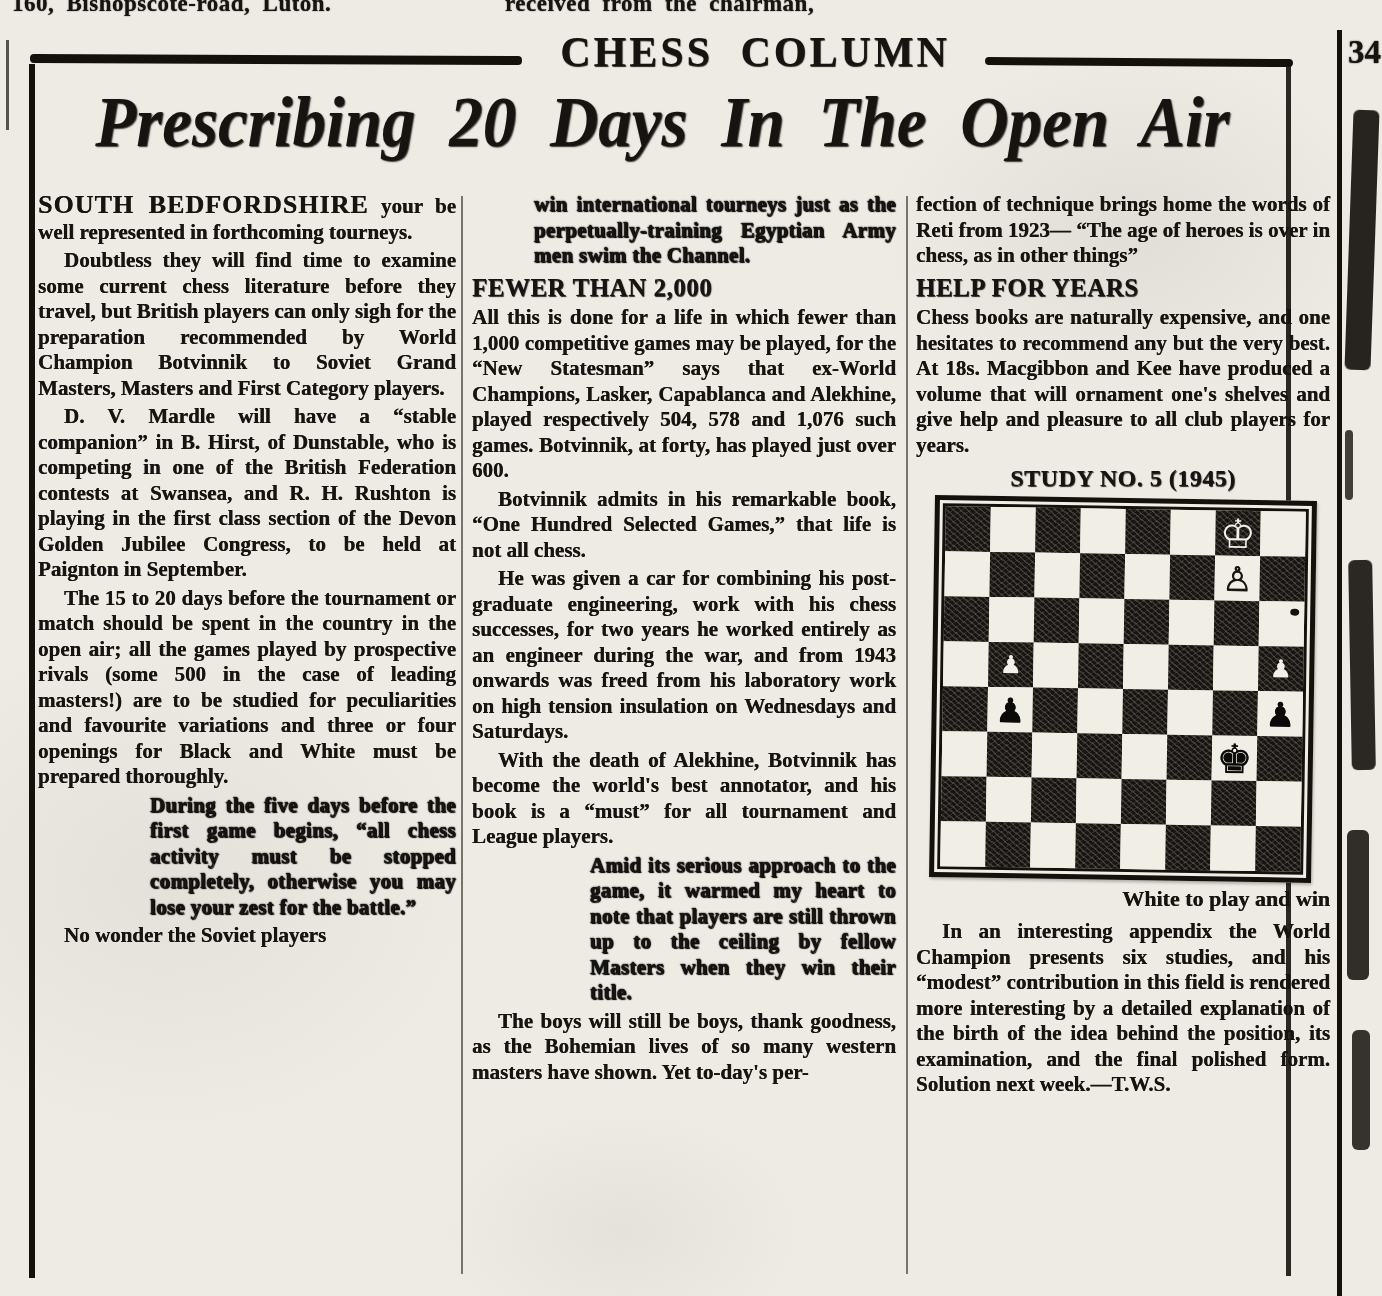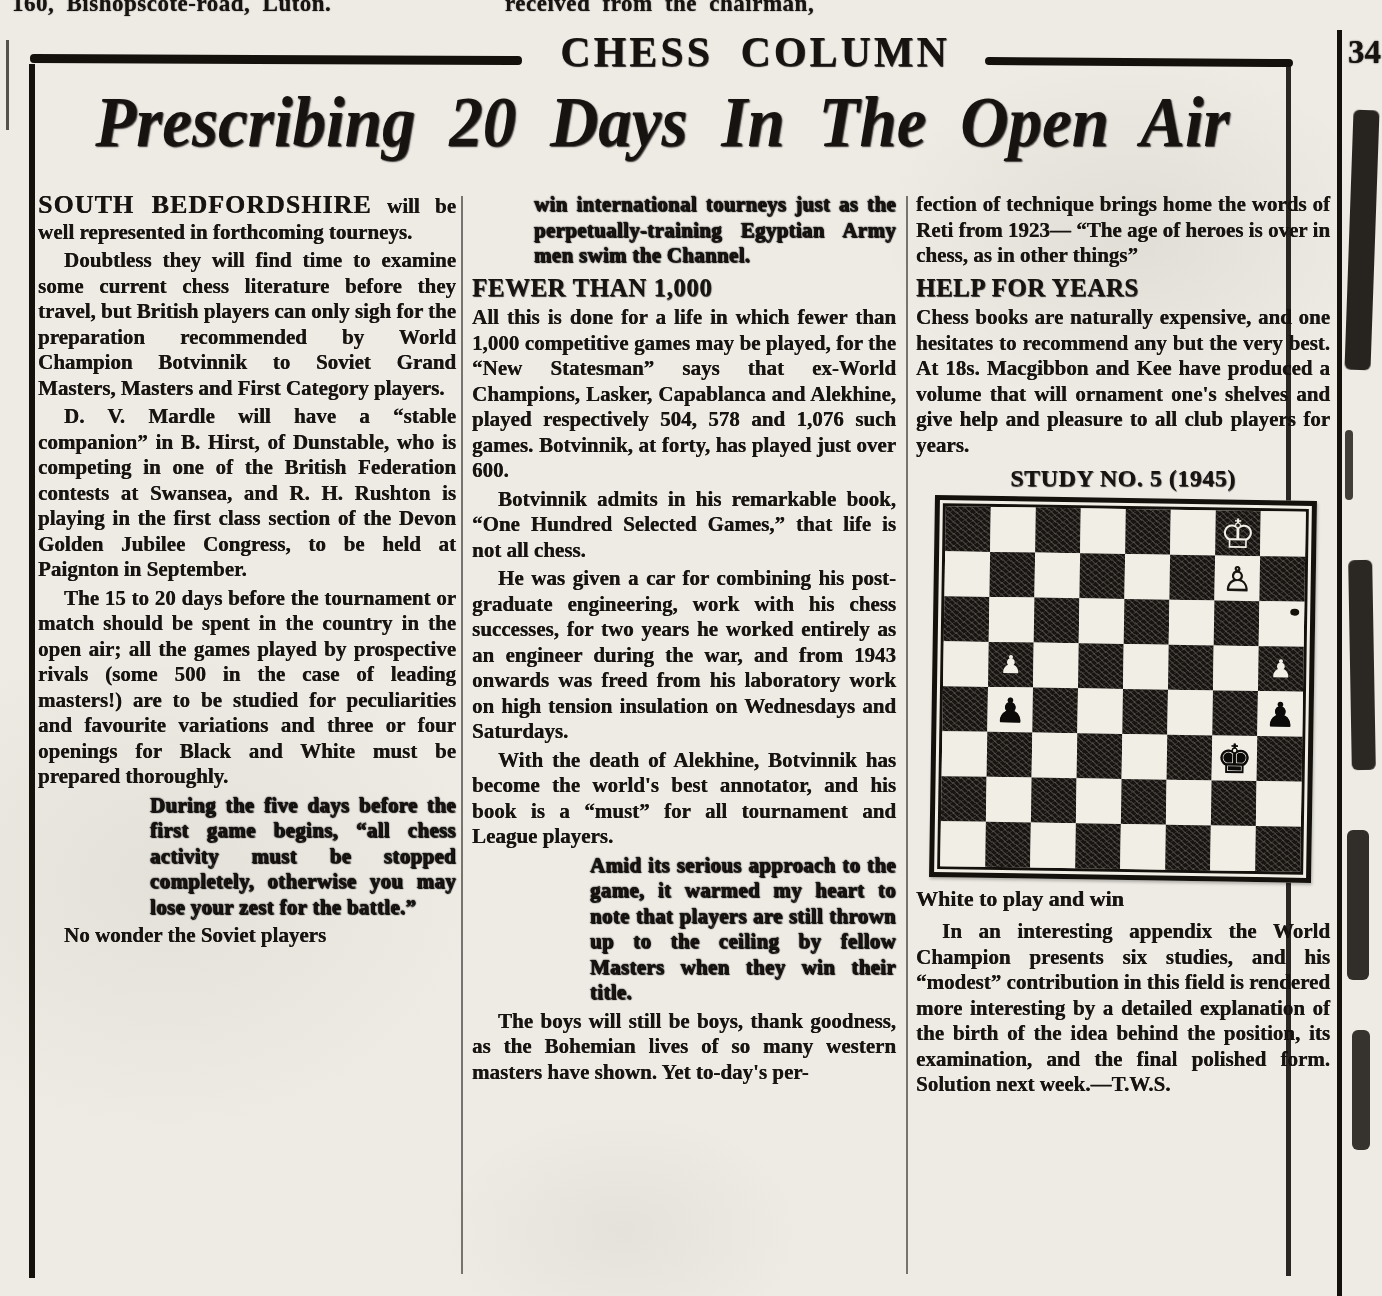--- a/index.html
+++ b/index.html
@@ -49,21 +49,21 @@
   .noindent{text-indent:0 !important;}
   .smudged{letter-spacing:.3px;
     text-shadow:0 0 1.8px #000, .8px .8px 1px #000, -0.4px -0.4px .8px rgba(0,0,0,.6);}
   .block-a{margin-left:112px !important;text-indent:0 !important;}
   .block-b{margin-left:62px !important;text-indent:0 !important;}
   .block-c{margin-left:118px !important;text-indent:0 !important;}
   .col h3{margin:6px 0 5px 0;font-size:25px;letter-spacing:.5px;text-indent:0;
     text-shadow:.7px .7px 1px rgba(0,0,0,.85);}
   .study-heading{margin:8px 0 6px 0;font-size:24px;text-align:center;text-indent:0;
     letter-spacing:.5px;text-shadow:.7px .7px 1px rgba(0,0,0,.85);}
-  .caption{text-align:left;text-indent:0 !important;margin:6px 0 8px 0 !important;font-size:22px;}
+  .caption{text-align:right;text-indent:0 !important;margin:6px 0 8px 0 !important;font-size:22px;}
   
   .board-wrap{display:flex;justify-content:center;margin:2px 0 2px 0;}
   .board-outer{border:5px solid #14110d;padding:3px;background:#f1eee6;transform:rotate(.9deg);
     box-shadow:1px 2px 3px rgba(0,0,0,.25);}
   .board-inner{border:3px solid #14110d;position:relative;}
   .board{display:grid;grid-template-columns:repeat(8,45px);grid-template-rows:repeat(8,45px);}
   .sq{position:relative;}
   .sq.dark{background:#181411;
     background-image:
       repeating-linear-gradient(40deg, rgba(243,240,232,.16) 0 1.5px, transparent 1.5px 4.5px),
@@ -104,31 +104,31 @@
   <div class="rule rule-right"></div>
   <div class="rule rule-sep"></div>
   <div class="rule left-edge-mark"></div>
 
   <h1 class="headline">Prescribing 20 Days In The Open Air</h1>
 
   <div class="colrule colrule-1"></div>
   <div class="colrule colrule-2"></div>
 
   <div class="col col1">
-    <p class="lead"><span class="lead-caps">SOUTH BEDFORDSHIRE</span><span> will be well represented in forthcoming tourneys.</span></p>
+    <p class="lead"><span class="lead-caps">SOUTH BEDFORDSHIRE</span><span> your be well represented in forthcoming tourneys.</span></p>
     <p>Doubtless they will find time to examine some current chess literature before they travel, but British players can only sigh for the preparation recommended by World Champion Botvinnik to Soviet Grand Masters, Masters and First Category players.</p>
     <p>D. V. Mardle will have a “stable companion” in B. Hirst, of Dunstable, who is competing in one of the British Federation contests at Swansea, and R. H. Rushton is playing in the first class section of the Devon Golden Jubilee Congress, to be held at Paignton in September.</p>
     <p>The 15 to 20 days before the tournament or match should be spent in the country in the open air; all the games played by prospective rivals (some 500 in the case of leading masters!) are to be studied for peculiarities and favourite variations and three or four openings for Black and White must be prepared thoroughly.</p>
     <p class="smudged block-a">During the five days before the first game begins, “all chess activity must be stopped completely, otherwise you may lose your zest for the battle.”</p>
     <p>No wonder the Soviet players</p>
   </div>
 
   <div class="col col2">
     <p class="smudged block-b">win international tourneys just as the perpetually-training Egyptian Army men swim the Channel.</p>
-    <h3>FEWER THAN 1,000</h3>
+    <h3>FEWER THAN 2,000</h3>
     <p class="noindent">All this is done for a life in which fewer than 1,000 competitive games may be played, for the “New Statesman” says that ex-World Champions, Lasker, Capablanca and Alekhine, played respectively 504, 578 and 1,076 such games. Botvinnik, at forty, has played just over 600.</p>
     <p>Botvinnik admits in his remarkable book, “One Hundred Selected Games,” that life is not all chess.</p>
     <p>He was given a car for combining his post-graduate engineering, work with his chess successes, for two years he worked entirely as an engineer during the war, and from 1943 onwards was freed from his laboratory work on high tension insulation on Wednesdays and Saturdays.</p>
     <p>With the death of Alekhine, Botvinnik has become the world's best annotator, and his book is a “must” for all tournament and League players.</p>
     <p class="smudged block-c">Amid its serious approach to the game, it warmed my heart to note that players are still thrown up to the ceiling by fellow Masters when they win their title.</p>
     <p>The boys will still be boys, thank goodness, as the Bohemian lives of so many western masters have shown. Yet to-day's per-</p>
   </div>
 
   <div class="col col3">
     <p class="noindent">fection of technique brings home the words of Reti from 1923— “The age of heroes is over in chess, as in other things”</p>

